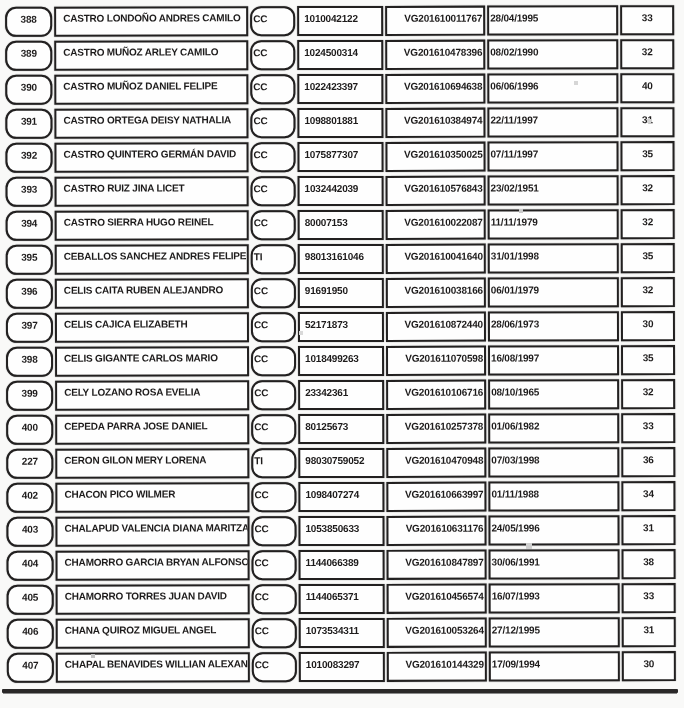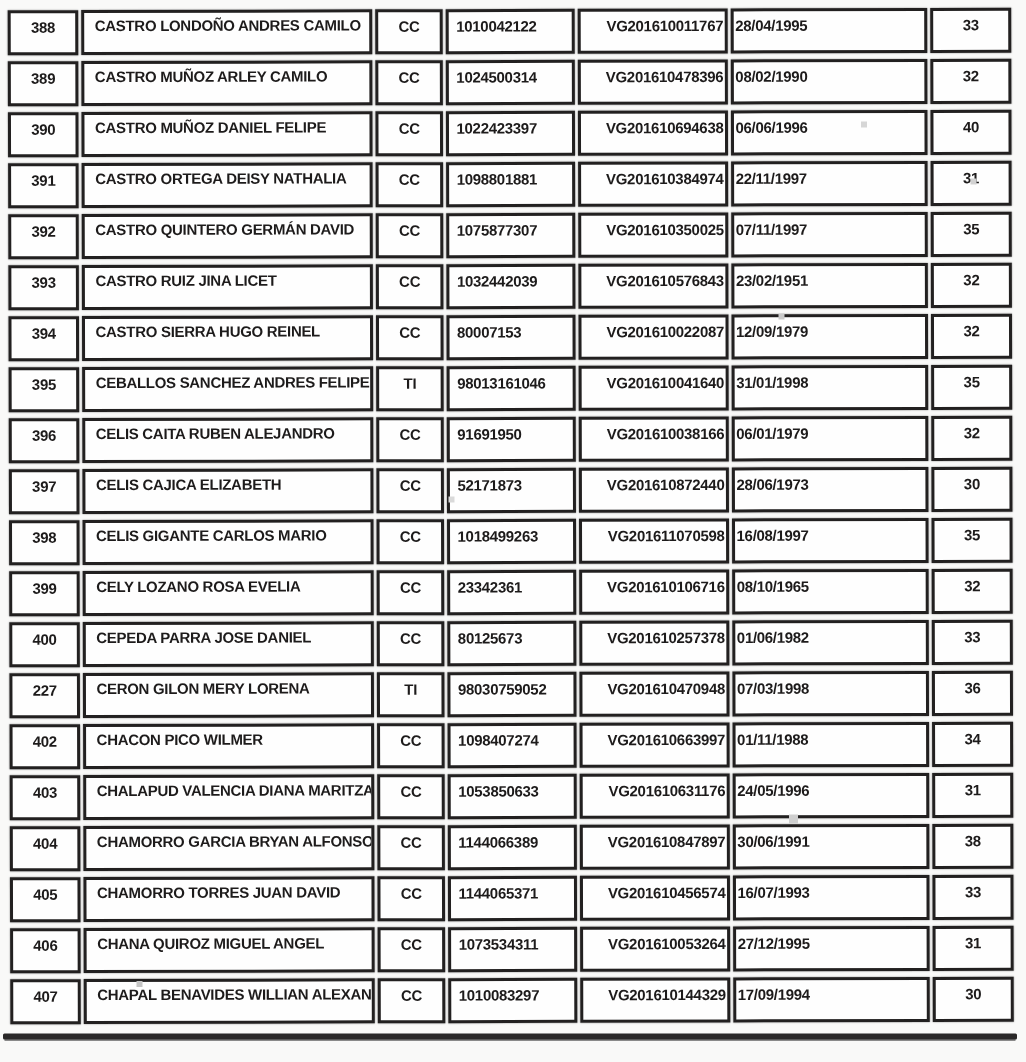--- a/index.html
+++ b/index.html
@@ -32,26 +32,26 @@
     font-weight: 700;
     font-size: 10px;
     letter-spacing: -0.2px;
     vertical-align: middle;
     white-space: nowrap;
     overflow: hidden;
     box-shadow: 0 0 1px #5a5a5a;
   }
   td.col-row_number { text-align: center; }
   td.col-full_name  { text-align: left; padding-left: 7px; padding-bottom: 8px; }
-  td.col-doc_type   { text-align: center; }
+  td.col-doc_type   { text-align: left; }
   td.col-doc_number { text-align: left; padding-left: 5px; }
   td.col-code       { text-align: right; padding-left: 4px; }
   td.col-date       { }
   td.col-score      { text-align: center; padding-bottom: 6px; margin-left: 11px; }
-  td.col-row_number, td.col-doc_type { padding-bottom: 6px; }
+  td.col-row_number, td.col-doc_type { padding-bottom: 6px; border-radius: 11px; }
   td.col-doc_number, td.col-code { padding-bottom: 7px; margin-left: 36px; }
   td.col-date { padding-bottom: 7px; }
   .bottom-rule {
     position: absolute;
     left: 2px;
     top: 689px;
     width: 676px;
     height: 4px;
     background: #2a2828;
     border-radius: 1px;
@@ -139,21 +139,21 @@
           <td class="col-code">VG201610576843</td>
           <td class="col-date">23/02/1951</td>
           <td class="col-score">32</td>
         </tr>
         <tr>
           <td class="col-row_number">394</td>
           <td class="col-full_name">CASTRO SIERRA HUGO REINEL</td>
           <td class="col-doc_type">CC</td>
           <td class="col-doc_number">80007153</td>
           <td class="col-code">VG201610022087</td>
-          <td class="col-date">12/09/1979</td>
+          <td class="col-date">11/11/1979</td>
           <td class="col-score">32</td>
         </tr>
         <tr>
           <td class="col-row_number">395</td>
           <td class="col-full_name">CEBALLOS SANCHEZ ANDRES FELIPE</td>
           <td class="col-doc_type">TI</td>
           <td class="col-doc_number">98013161046</td>
           <td class="col-code">VG201610041640</td>
           <td class="col-date">31/01/1998</td>
           <td class="col-score">35</td>

